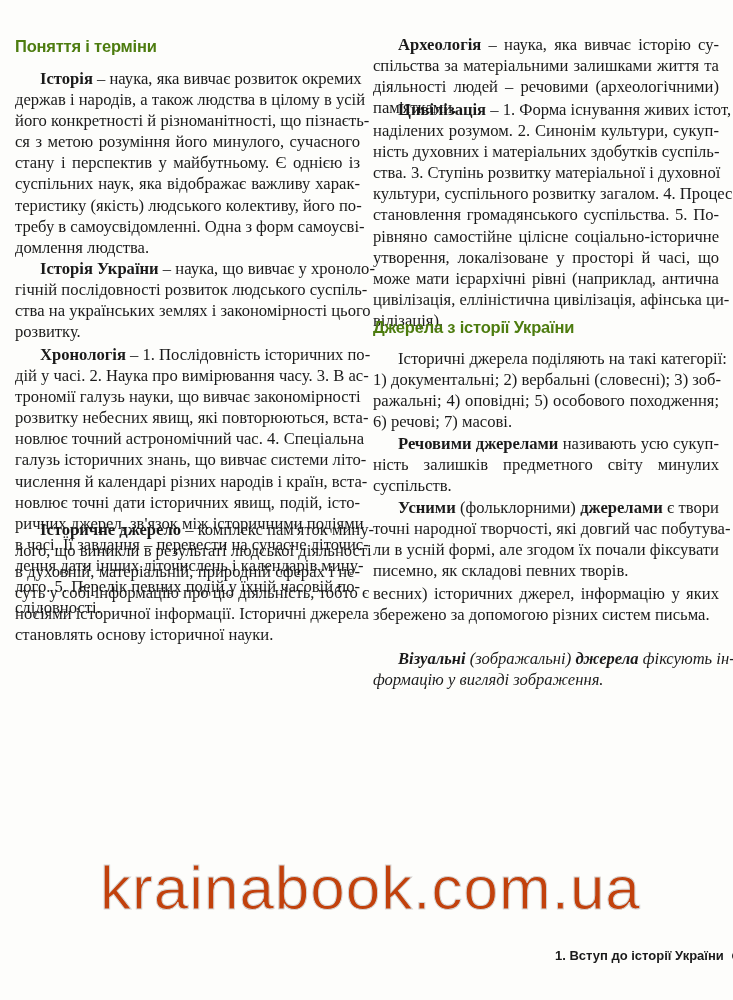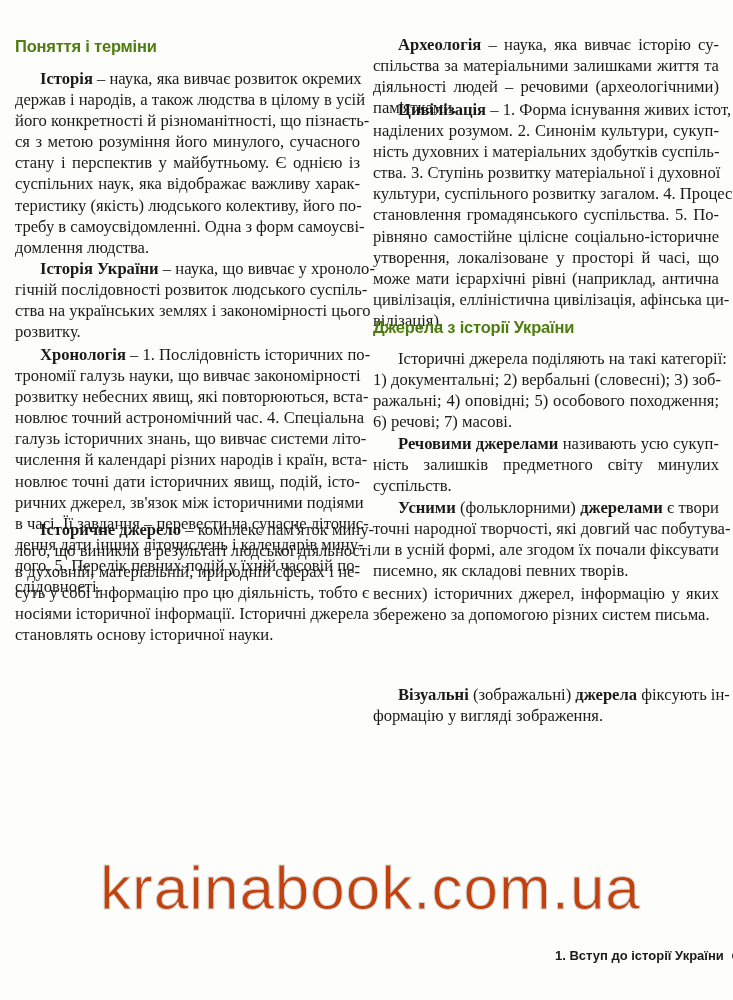--- a/index.html
+++ b/index.html
@@ -55,20 +55,21 @@
 
   <div class="para" style="top:258px;">
     <span class="line first"><b>Історія України</b><span> – наука, що вивчає у хроноло-</span></span>
     <span class="line">гічній послідовності розвиток людського суспіль-</span>
     <span class="line">ства на українських землях і закономірності цього</span>
     <span class="line last">розвитку.</span>
   </div>
 
   <div class="para" style="top:344px;">
     <span class="line first"><b>Хронологія</b><span> – 1. Послідовність історичних по-</span></span>
+    <span class="line">дій у часі. 2. Наука про вимірювання часу. 3. В ас-</span>
     <span class="line">трономії галузь науки, що вивчає закономірності</span>
     <span class="line">розвитку небесних явищ, які повторюються, вста-</span>
     <span class="line">новлює точний астрономічний час. 4. Спеціальна</span>
     <span class="line">галузь історичних знань, що вивчає системи літо-</span>
     <span class="line">числення й календарі різних народів і країн, вста-</span>
     <span class="line">новлює точні дати історичних явищ, подій, істо-</span>
     <span class="line">ричних джерел, зв'язок між історичними подіями</span>
     <span class="line">в часі. Її завдання – перевести на сучасне літочис-</span>
     <span class="line">лення дати інших літочислень і календарів мину-</span>
     <span class="line">лого. 5. Перелік певних подій у їхній часовій по-</span>
@@ -128,21 +129,21 @@
     <span class="line">точні народної творчості, які довгий час побутува-</span>
     <span class="line">ли в усній формі, але згодом їх почали фіксувати</span>
     <span class="line last">писемно, як складові певних творів.</span>
   </div>
 
   <div class="para" style="top:583px;">
     <span class="line">весних) історичних джерел, інформацію у яких</span>
     <span class="line last">збережено за допомогою різних систем письма.</span>
   </div>
 
-  <div class="para" style="top:684px;">
+  <div class="para" style="top:648px;font-style:italic;">
     <span class="line first"><b>Візуальні</b><span> (зображальні) </span><b>джерела</b><span> фіксують ін-</span></span>
     <span class="line last">формацію у вигляді зображення.</span>
   </div>
 </div>
 
 <div class="watermark">krainabook.com.ua</div>
 
 <div class="footer">
   <span>1. Вступ до історії України</span><span class="dot"></span>
 </div>

